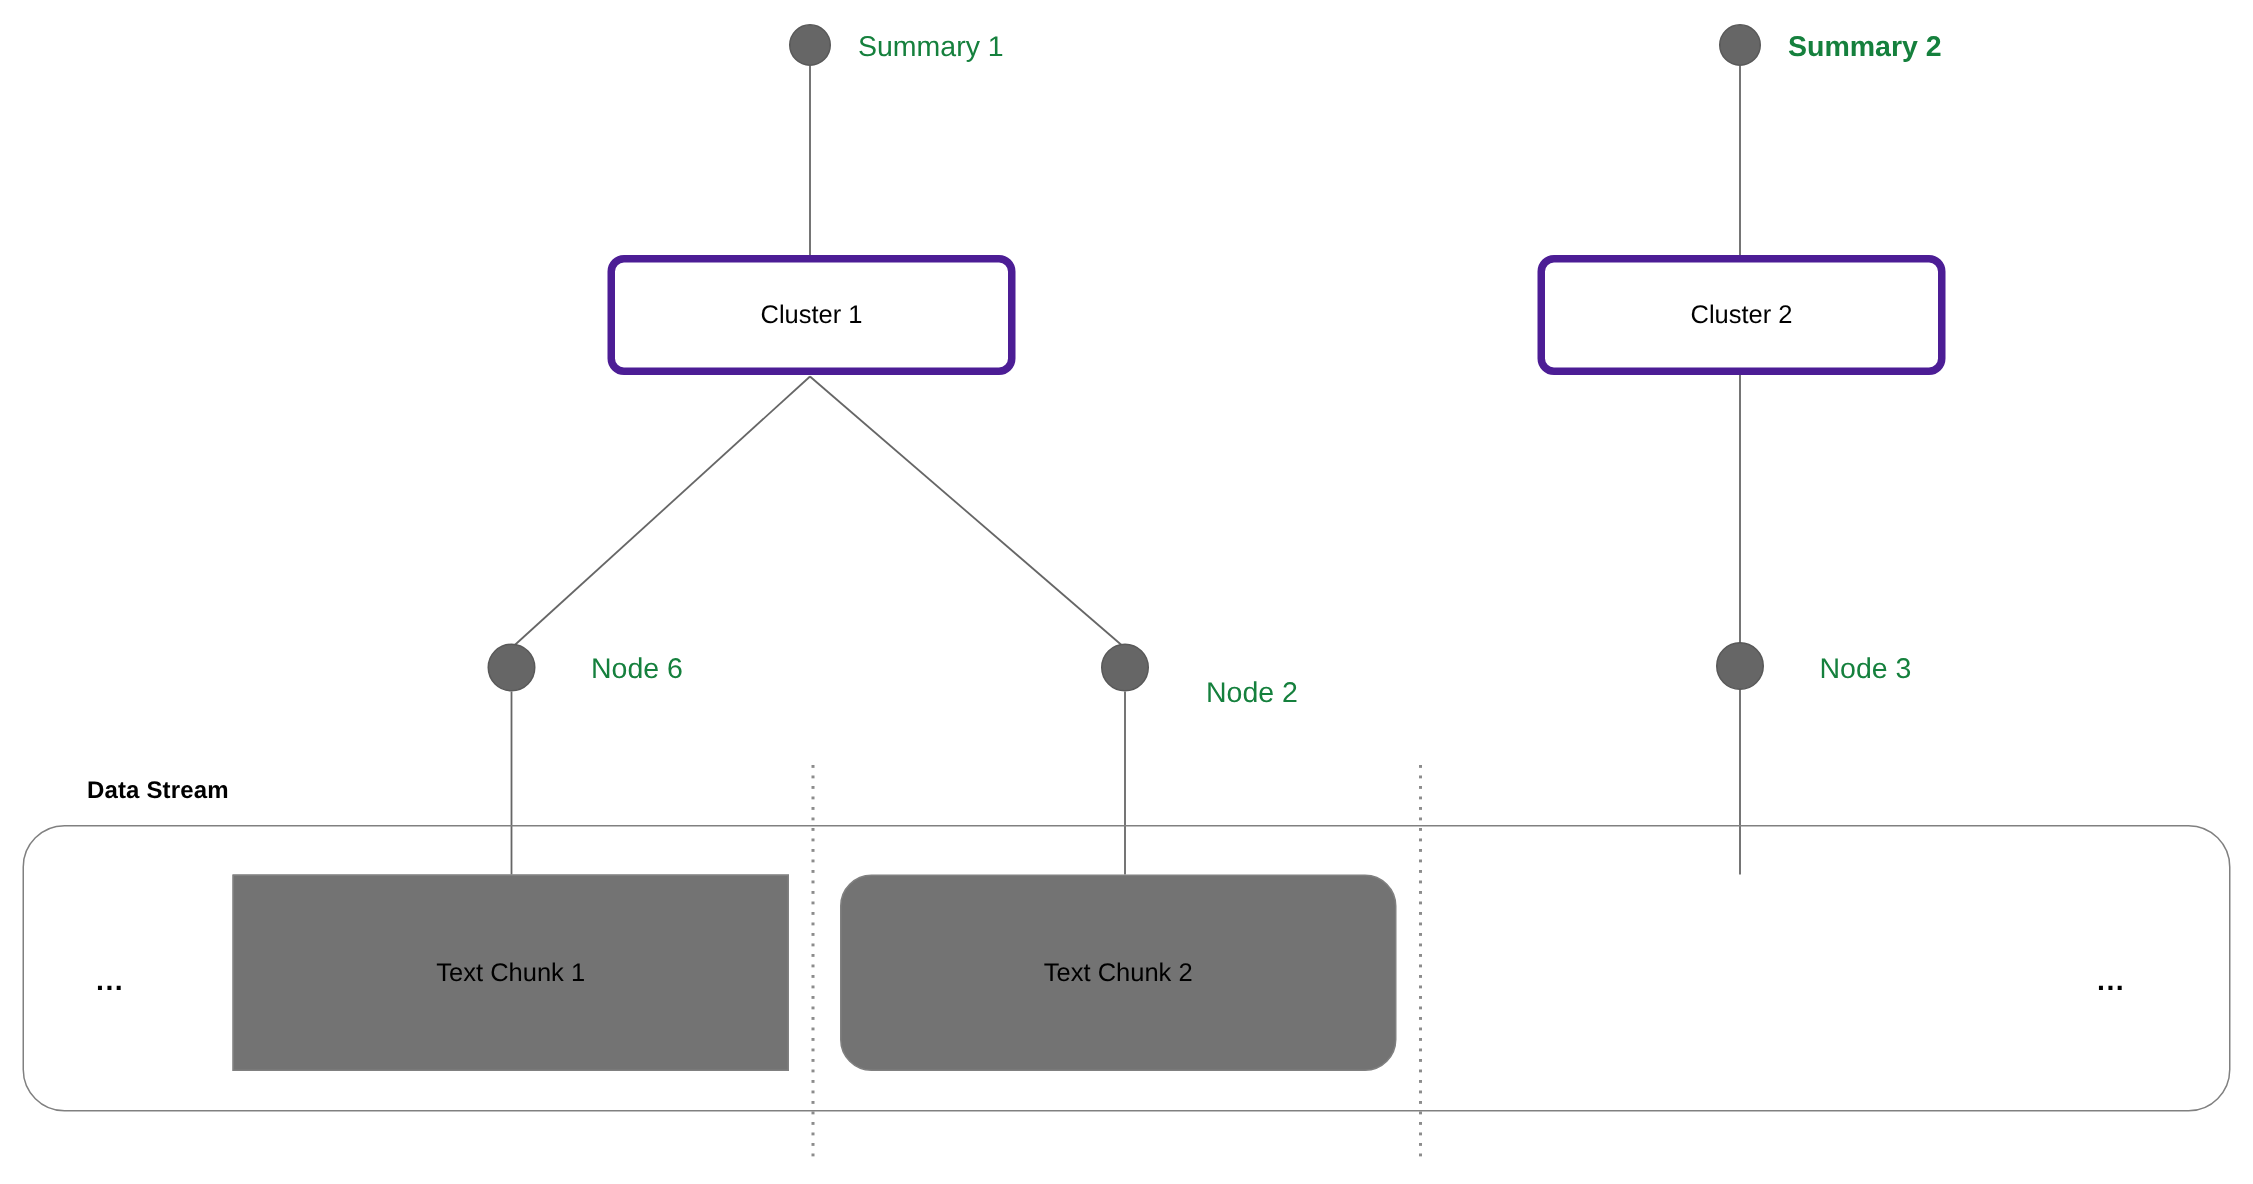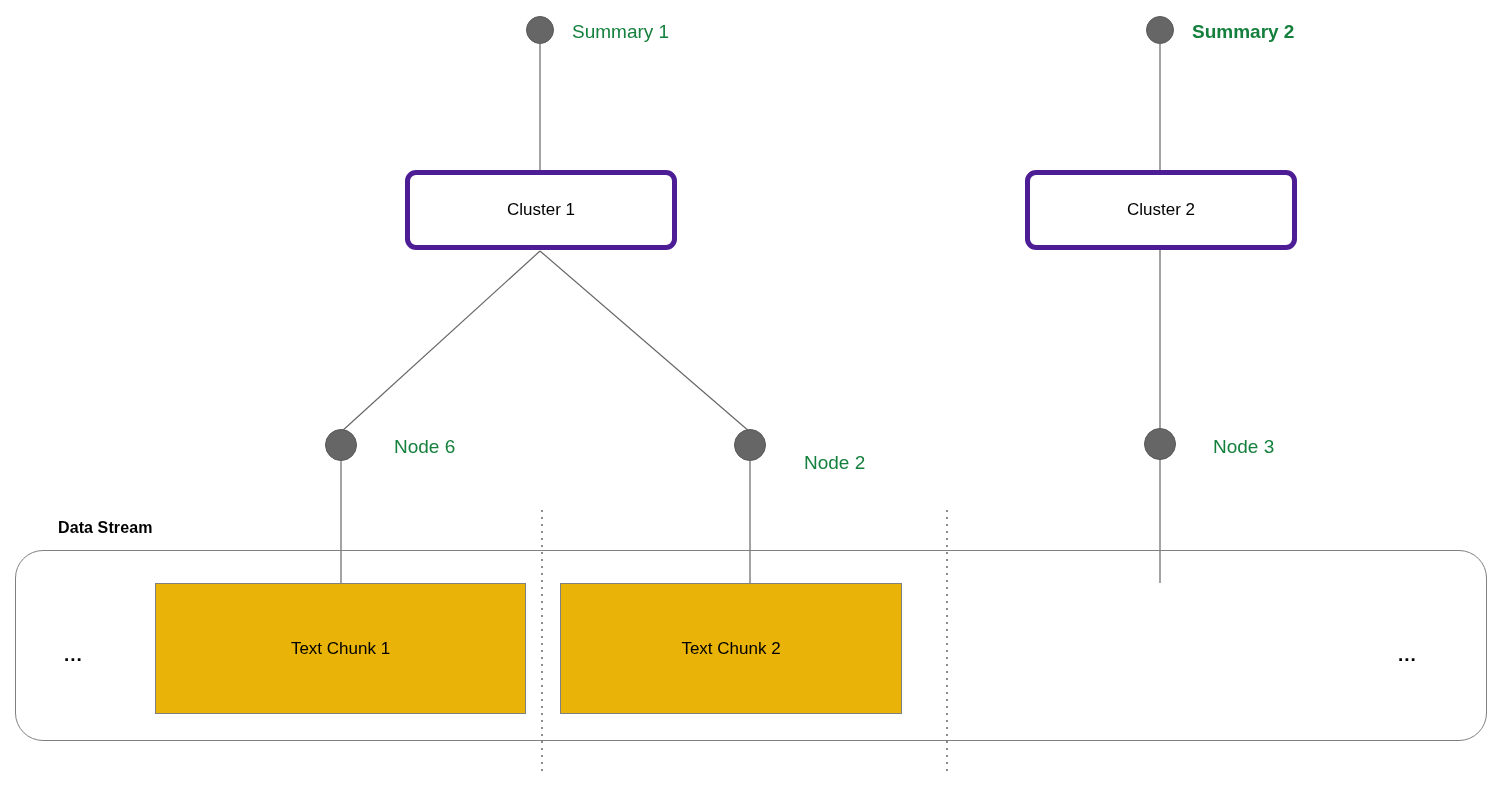--- a/index.html
+++ b/index.html
@@ -58,30 +58,30 @@
     line-height: 1;
   }
   .ellipsis.left  { left: 64px;   top: 645px; }
   .ellipsis.right { left: 1398px; top: 645px; }
 
   
   .chunk {
     position: absolute;
     box-sizing: border-box;
     border: 1px solid #808080;
-    background: #eab308;
+    background: #737373;
     display: flex;
     align-items: center;
     justify-content: center;
     font-size: 17px;
     color: #000000;
     white-space: nowrap;
   }
   .chunk.c1 { left: 155px; top: 583px; width: 371px; height: 131px; }
-  .chunk.c2 { left: 560px; top: 583px; width: 342px; height: 131px; }
+  .chunk.c2 { left: 560px; top: 583px; width: 371px; height: 131px; border-radius: 21px; }
   .chunk.c3 { left: 965px; top: 583px; width: 371px; height: 131px; }
 
   
   .cluster {
     position: absolute;
     box-sizing: border-box;
     border: 5px solid #4c1d95;
     border-radius: 11px;
     background: #ffffff;
     display: flex;

